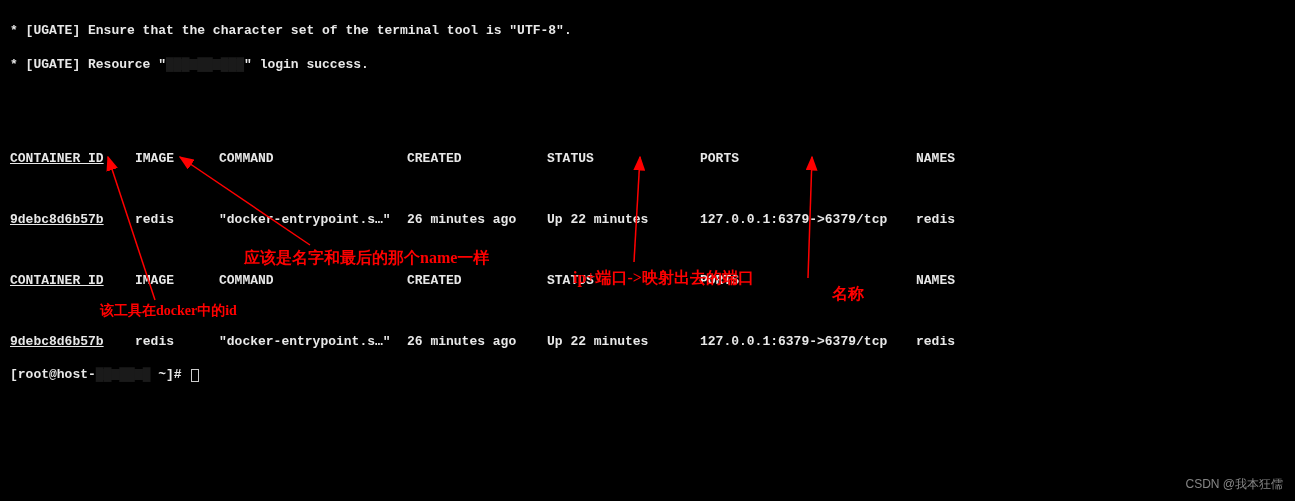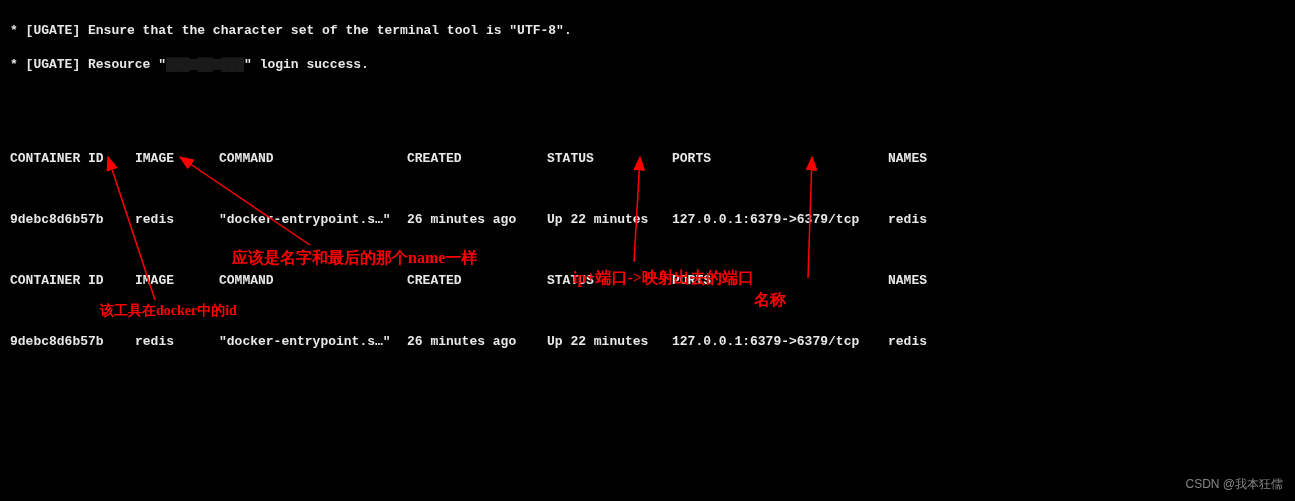--- a/index.html
+++ b/index.html
@@ -57,55 +57,56 @@
       white-space: nowrap;
     }
     .watermark {
       position: absolute;
       right: 12px;
       bottom: 8px;
       color: rgba(220, 220, 220, 0.6);
       font-family: "Microsoft YaHei", sans-serif;
       font-size: 12px;
     }
-    .col-id    { width: 125px; display: inline-block; }
+    .col-id    { width: 125px; display: inline-block; text-decoration: underline; }
     .col-image { width: 84px;  display: inline-block; }
     .col-cmd   { width: 188px; display: inline-block; }
     .col-created { width: 140px; display: inline-block; }
     .col-status  { width: 125px; display: inline-block; margin-top: 27px; }
-    .col-ports   { width: 200px; display: inline-block; }
+    .col-ports   { width: 200px; display: inline-block; margin-left: 28px; }
     .col-names   { display: inline-block; margin-left: 16px; }
   </style>
 </head>
 <body>
 
 <div class="terminal">
 <span class="line">* [UGATE] Ensure that the character set of the terminal tool is "UTF-8".</span>
 <span class="line"><span>* [UGATE] Resource "</span><span class="redact">███ ██ ███</span><span>" login success.</span></span>
 <span class="line">&nbsp;</span>
 <span class="line"><span class="col-id">CONTAINER ID</span><span class="col-image">IMAGE</span><span class="col-cmd">COMMAND</span><span class="col-created">CREATED</span><span class="col-status">STATUS</span><span class="col-ports">PORTS</span><span class="col-names">NAMES</span></span>
 <span class="line"><span class="col-id">9debc8d6b57b</span><span class="col-image">redis</span><span class="col-cmd">"docker-entrypoint.s…"</span><span class="col-created">26 minutes ago</span><span class="col-status">Up 22 minutes</span><span class="col-ports">127.0.0.1:6379-&gt;6379/tcp</span><span class="col-names">redis</span></span>
 <span class="line"><span class="col-id">CONTAINER ID</span><span class="col-image">IMAGE</span><span class="col-cmd">COMMAND</span><span class="col-created">CREATED</span><span class="col-status">STATUS</span><span class="col-ports">PORTS</span><span class="col-names">NAMES</span></span>
 <span class="line"><span class="col-id">9debc8d6b57b</span><span class="col-image">redis</span><span class="col-cmd">"docker-entrypoint.s…"</span><span class="col-created">26 minutes ago</span><span class="col-status">Up 22 minutes</span><span class="col-ports">127.0.0.1:6379-&gt;6379/tcp</span><span class="col-names">redis</span></span>
+<span class="line"><span>[root@host-</span><span class="redact">██ ██ █</span><span> ~]# </span><span class="cursor"></span></span>
 </div>
 
 <svg class="annotation-layer" width="1295" height="501">
   <defs>
     <marker id="arrowhead" markerWidth="10" markerHeight="8" refX="9" refY="4" orient="auto">
       <polygon points="0 0, 10 4, 0 8" fill="#ff0000"></polygon>
     </marker>
   </defs>
 
   <line x1="155" y1="300" x2="108" y2="157" stroke="#ff0000" stroke-width="1.5" marker-end="url(#arrowhead)"></line>
 
   <line x1="310" y1="245" x2="180" y2="157" stroke="#ff0000" stroke-width="1.5" marker-end="url(#arrowhead)"></line>
 
   <line x1="634" y1="262" x2="640" y2="157" stroke="#ff0000" stroke-width="1.5" marker-end="url(#arrowhead)"></line>
 
   <line x1="808" y1="278" x2="812" y2="157" stroke="#ff0000" stroke-width="1.5" marker-end="url(#arrowhead)"></line>
 </svg>
 
 <div class="annotation" style="left:100px; top:302px; font-size:14px;">该工具在docker中的id</div>
-<div class="annotation" style="left:232px; top:248px;">应该是名字和最后的那个name一样</div>
+<div class="annotation" style="left:244px; top:248px;">应该是名字和最后的那个name一样</div>
 <div class="annotation" style="left:573px; top:268px;">ip+端口-&gt;映射出去的端口</div>
-<div class="annotation" style="left:754px; top:284px;margin-top:6px;">名称</div>
+<div class="annotation" style="left:832px; top:284px;">名称</div>
 
 <div class="watermark">CSDN @我本狂儒</div>
 
 </body></html>

